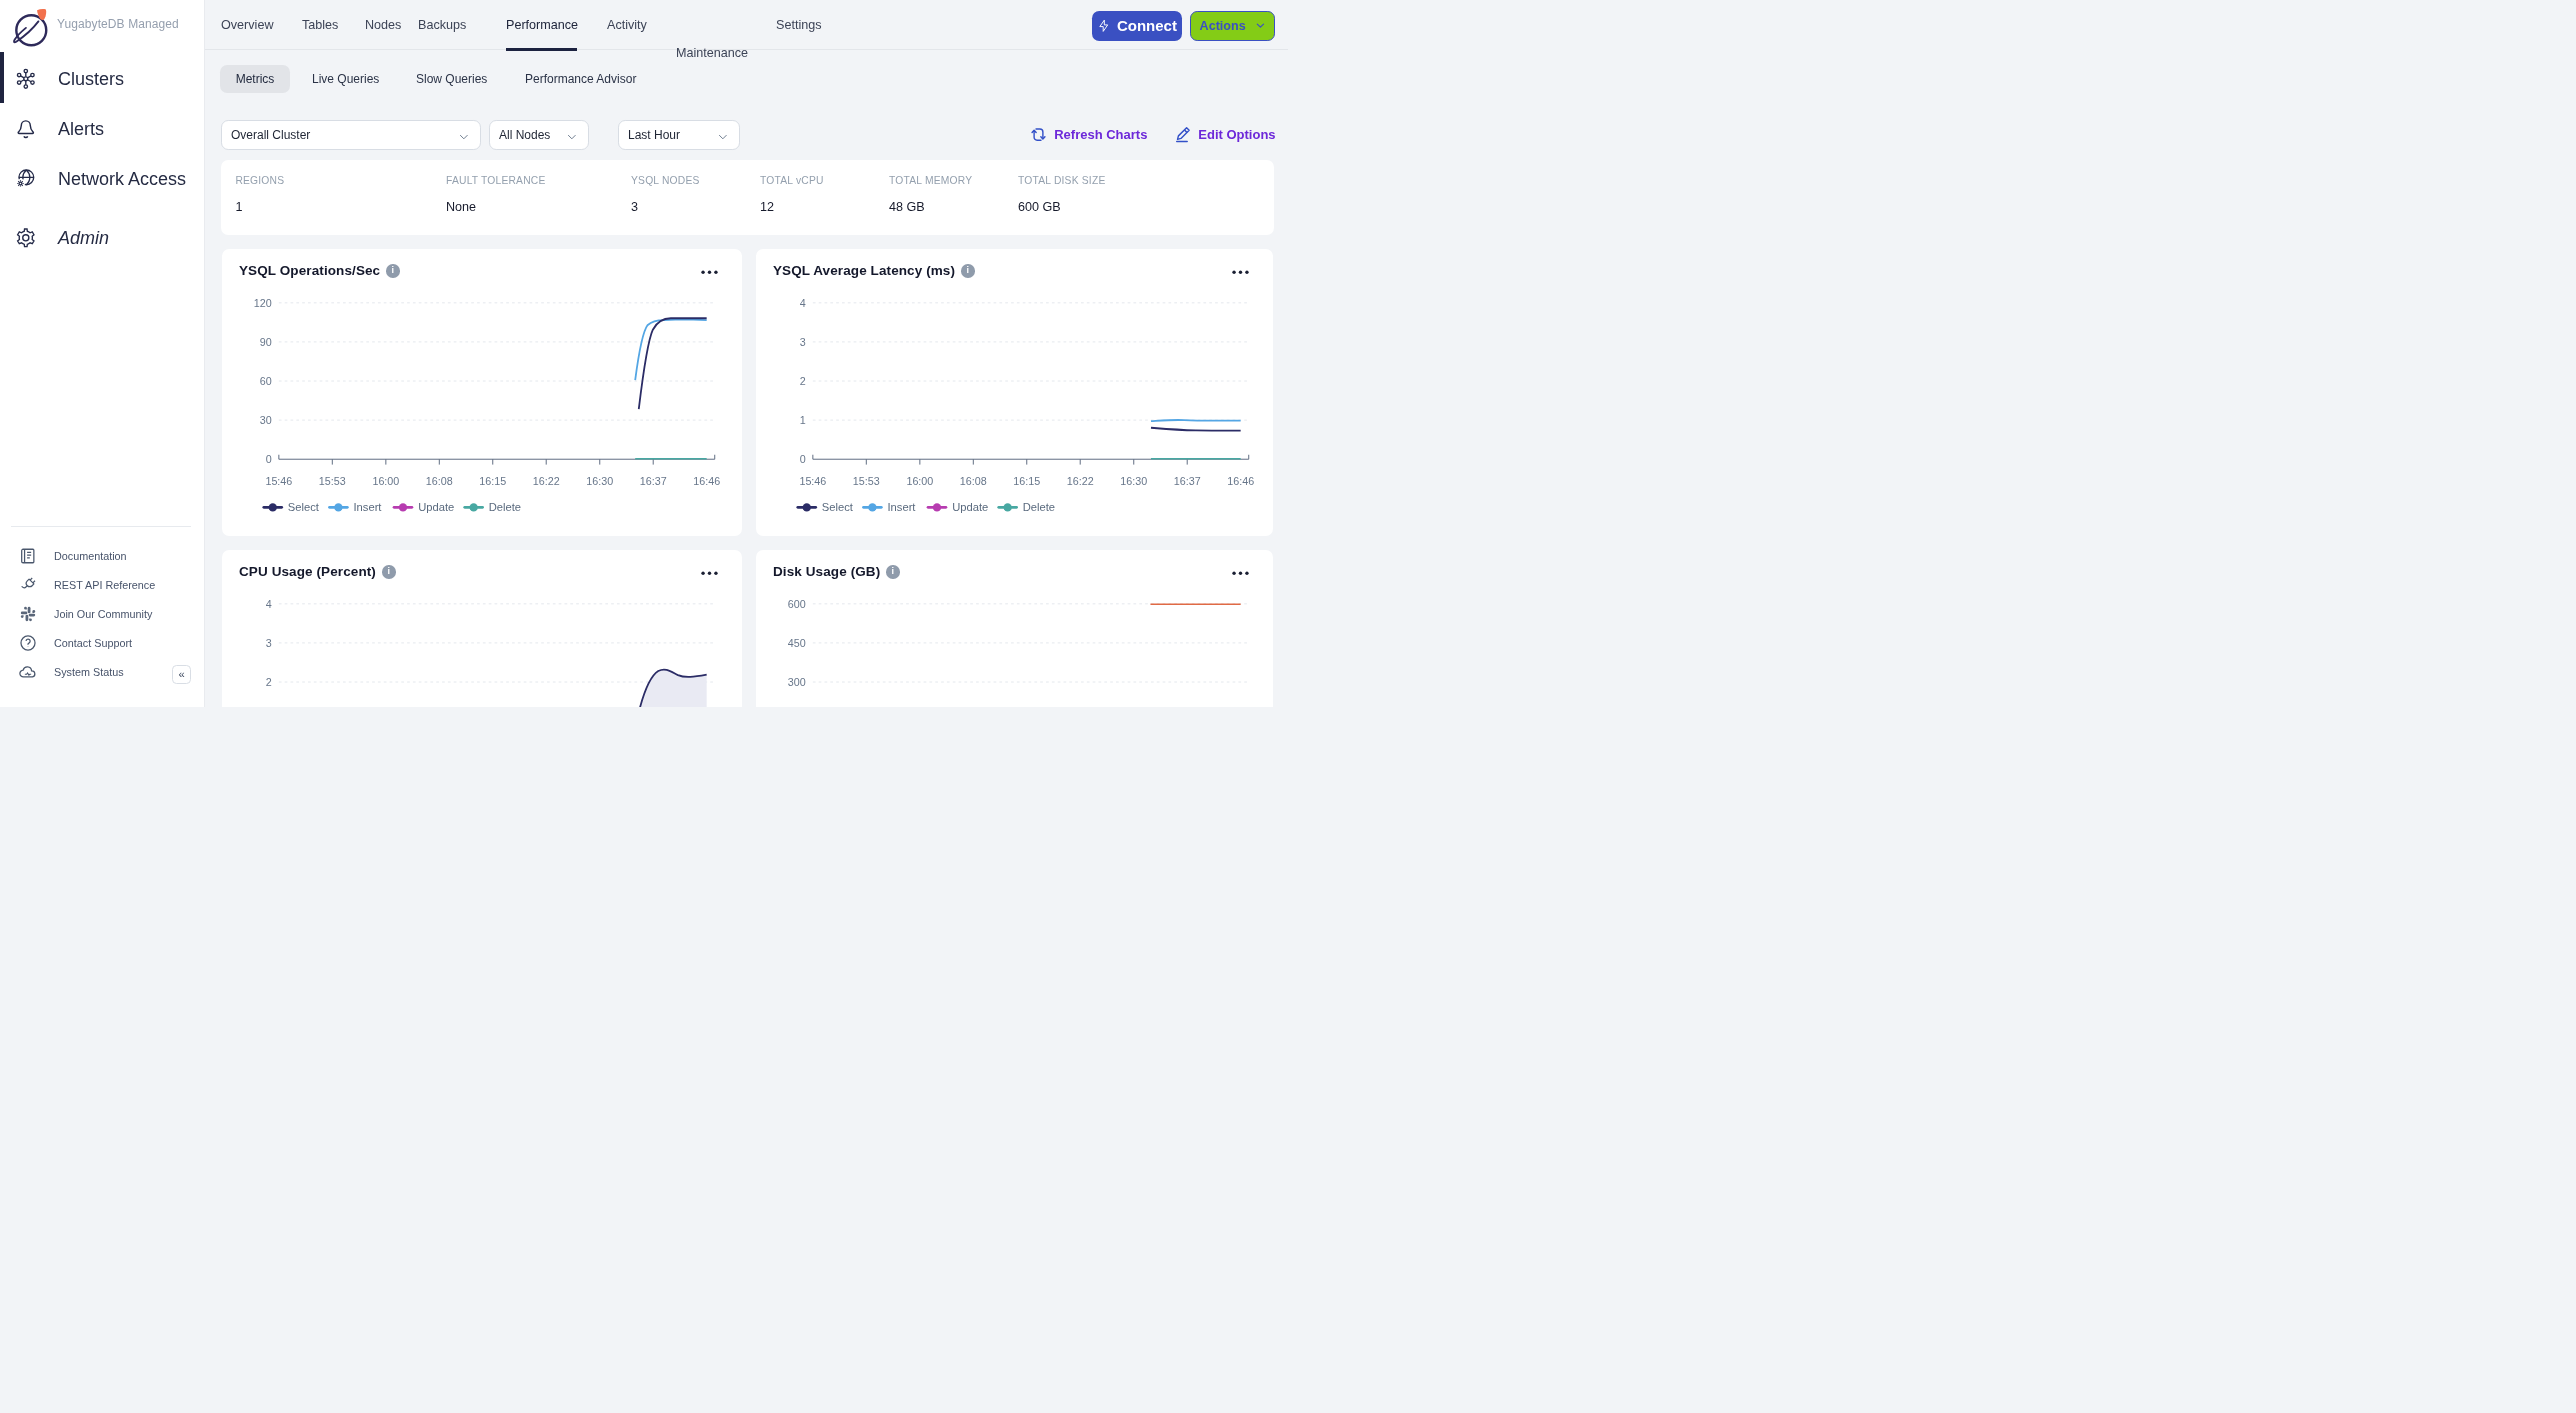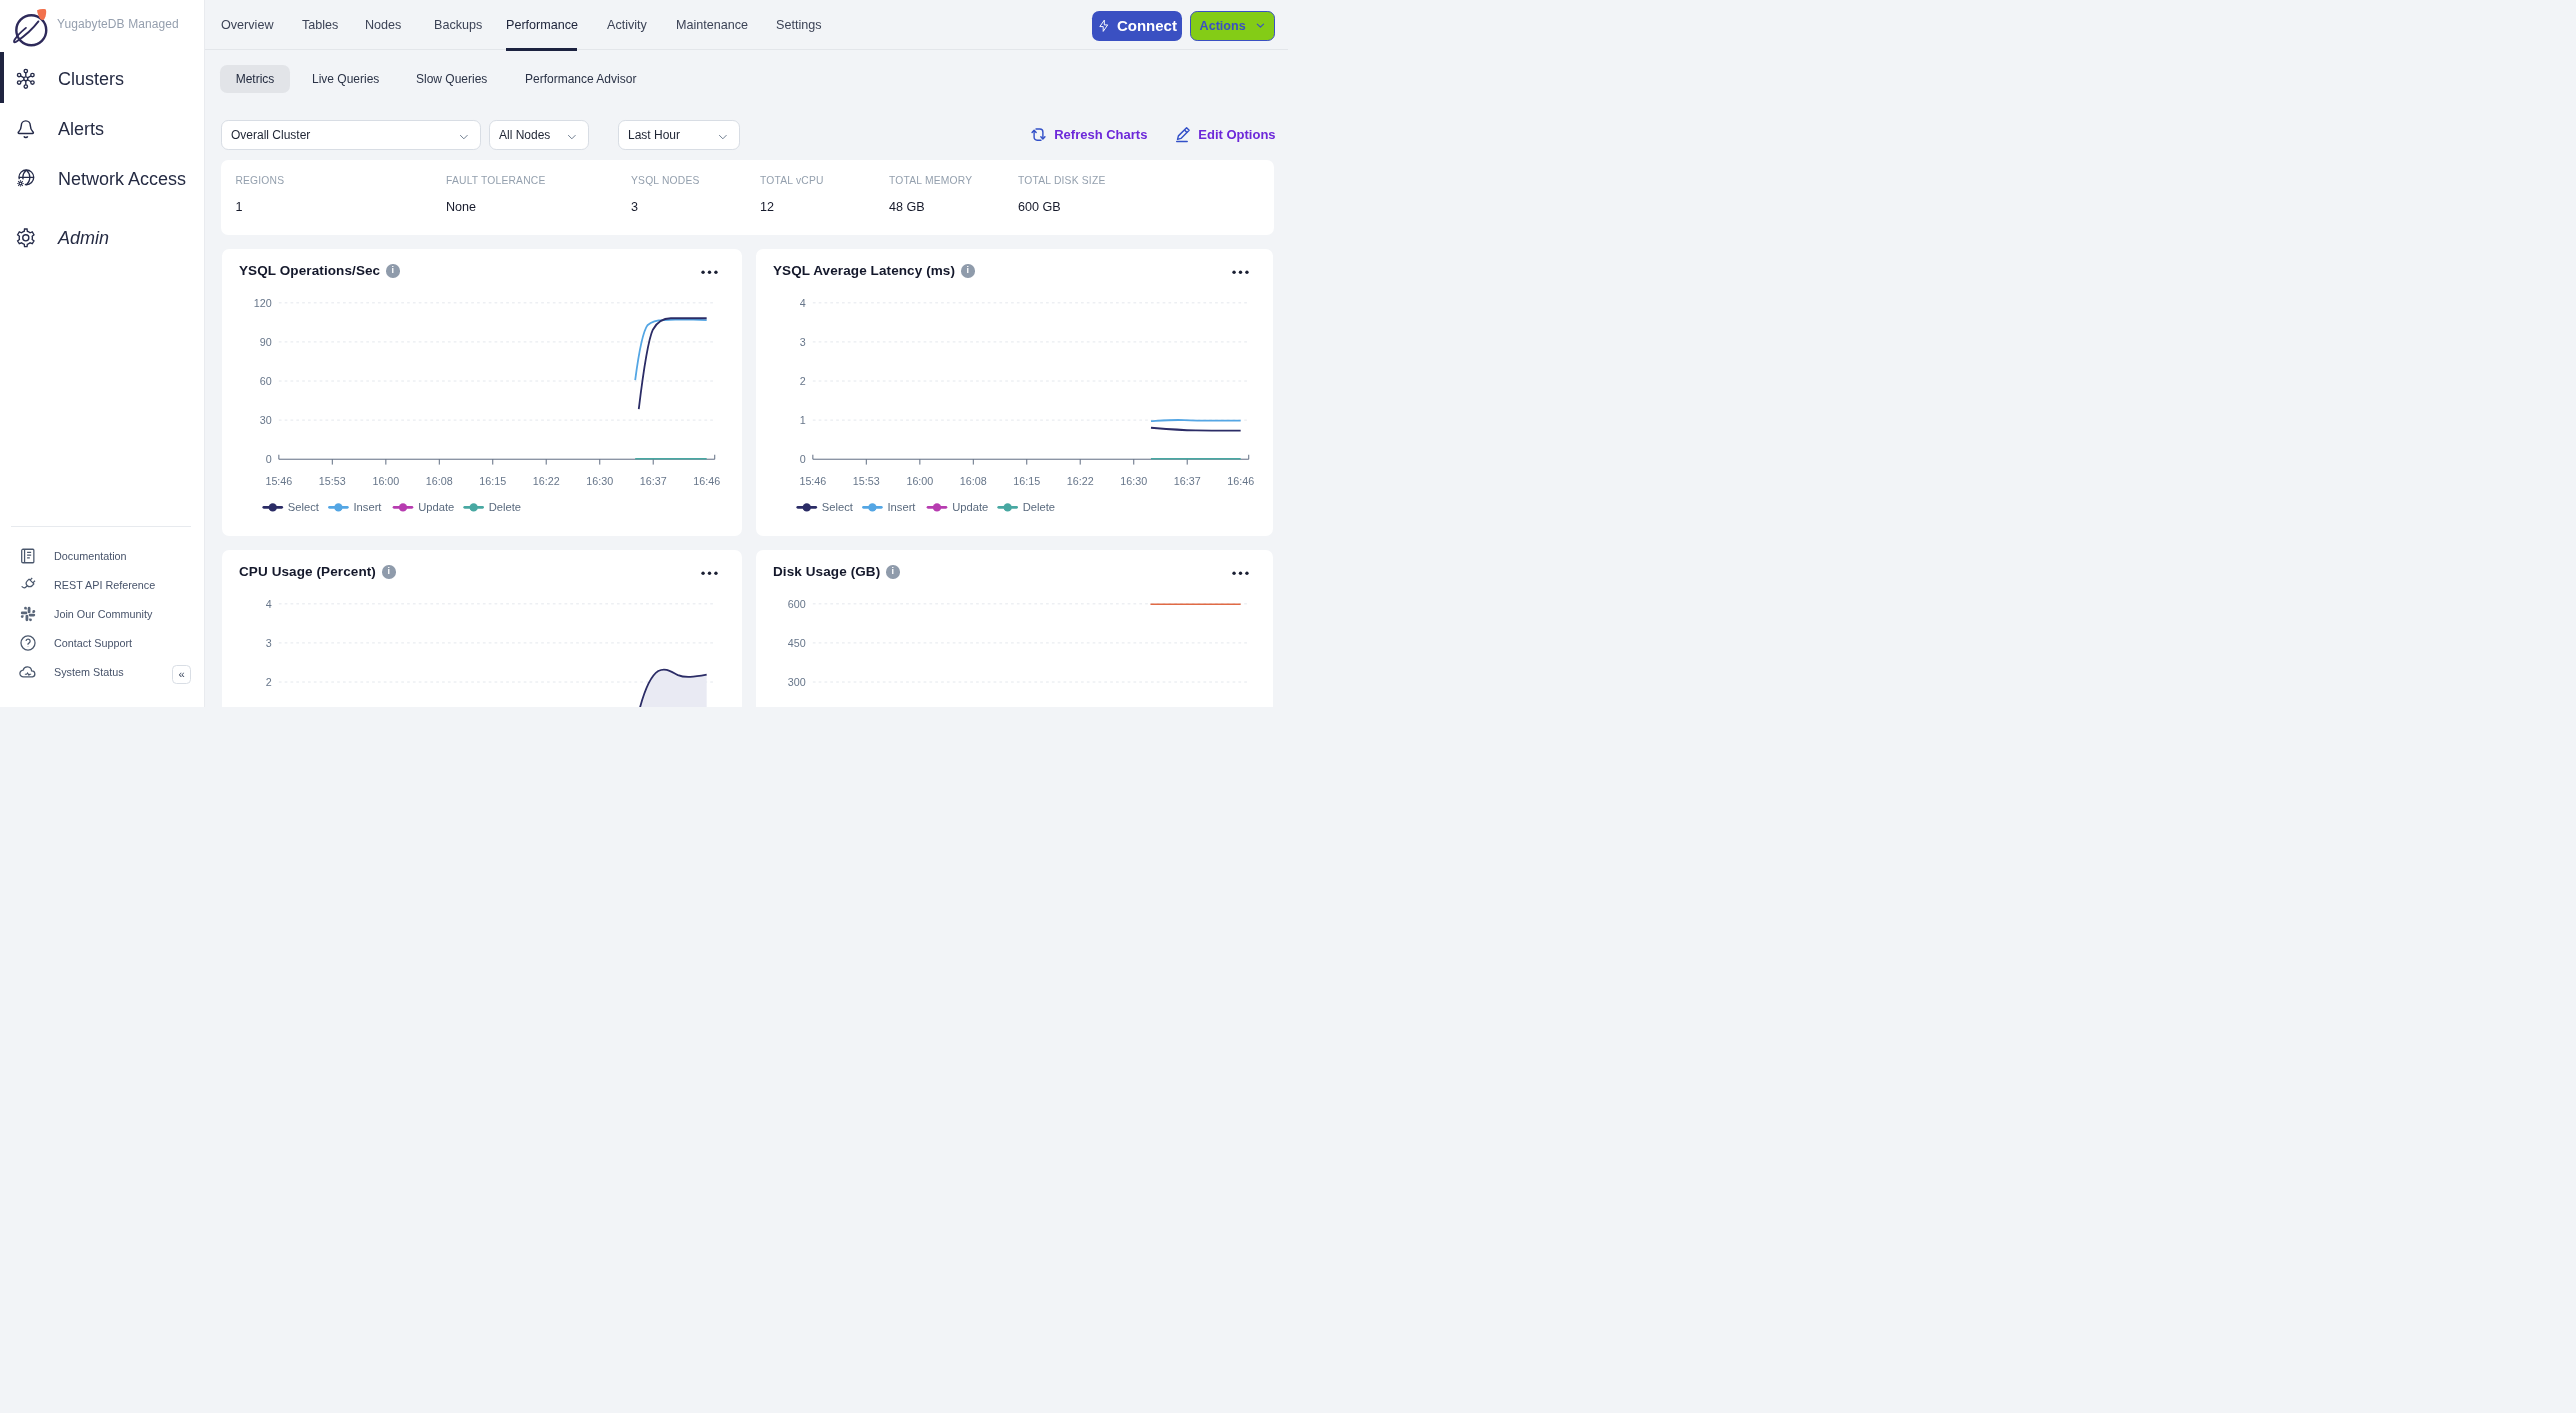--- a/index.html
+++ b/index.html
@@ -145,24 +145,24 @@
     </svg>
     <div class="tx">System Status</div>
   </div>
   <div id="collapse">«</div>
 </div>
 
 <div id="topnav"></div>
 <div class="nav" style="left:221px;">Overview</div>
 <div class="nav" style="left:302px;">Tables</div>
 <div class="nav" style="left:365px;">Nodes</div>
-<div class="nav" style="left:434px;">Backups</div>
+<div class="nav" style="left:418px;">Backups</div>
 <div class="nav" style="left:506px; color:#20263c;">Performance</div>
 <div class="nav" style="left:607px;">Activity</div>
-<div class="nav" style="left:676px;">Maintenance</div>
+<div class="nav" style="left:676px;margin-top:28px;">Maintenance</div>
 <div class="nav" style="left:776px;">Settings</div>
 <div id="perfline" style="left:506px; width:71px;"></div>
 
 <div id="btn-connect"><svg width="13.5" height="13.5" viewBox="0 0 24 24" fill="none" stroke="#fff" stroke-width="1.7" style="vertical-align:-2.2px; margin-right:6.3px;">
       <path d="M13 2 L5 13.5 h6 L11 22 L19 10.5 h-6 Z" stroke-linejoin="round"></path>
     </svg>Connect</div>
 <div id="btn-actions">Actions <svg width="10.8" height="10.8" viewBox="0 0 24 24" fill="none" stroke="#3a50c2" stroke-width="2.6" style="vertical-align:-1.3px; margin-left:5.4px;">
       <path d="M5 9 l7 7 7-7" stroke-linecap="round" stroke-linejoin="round"></path>
     </svg></div>
 

